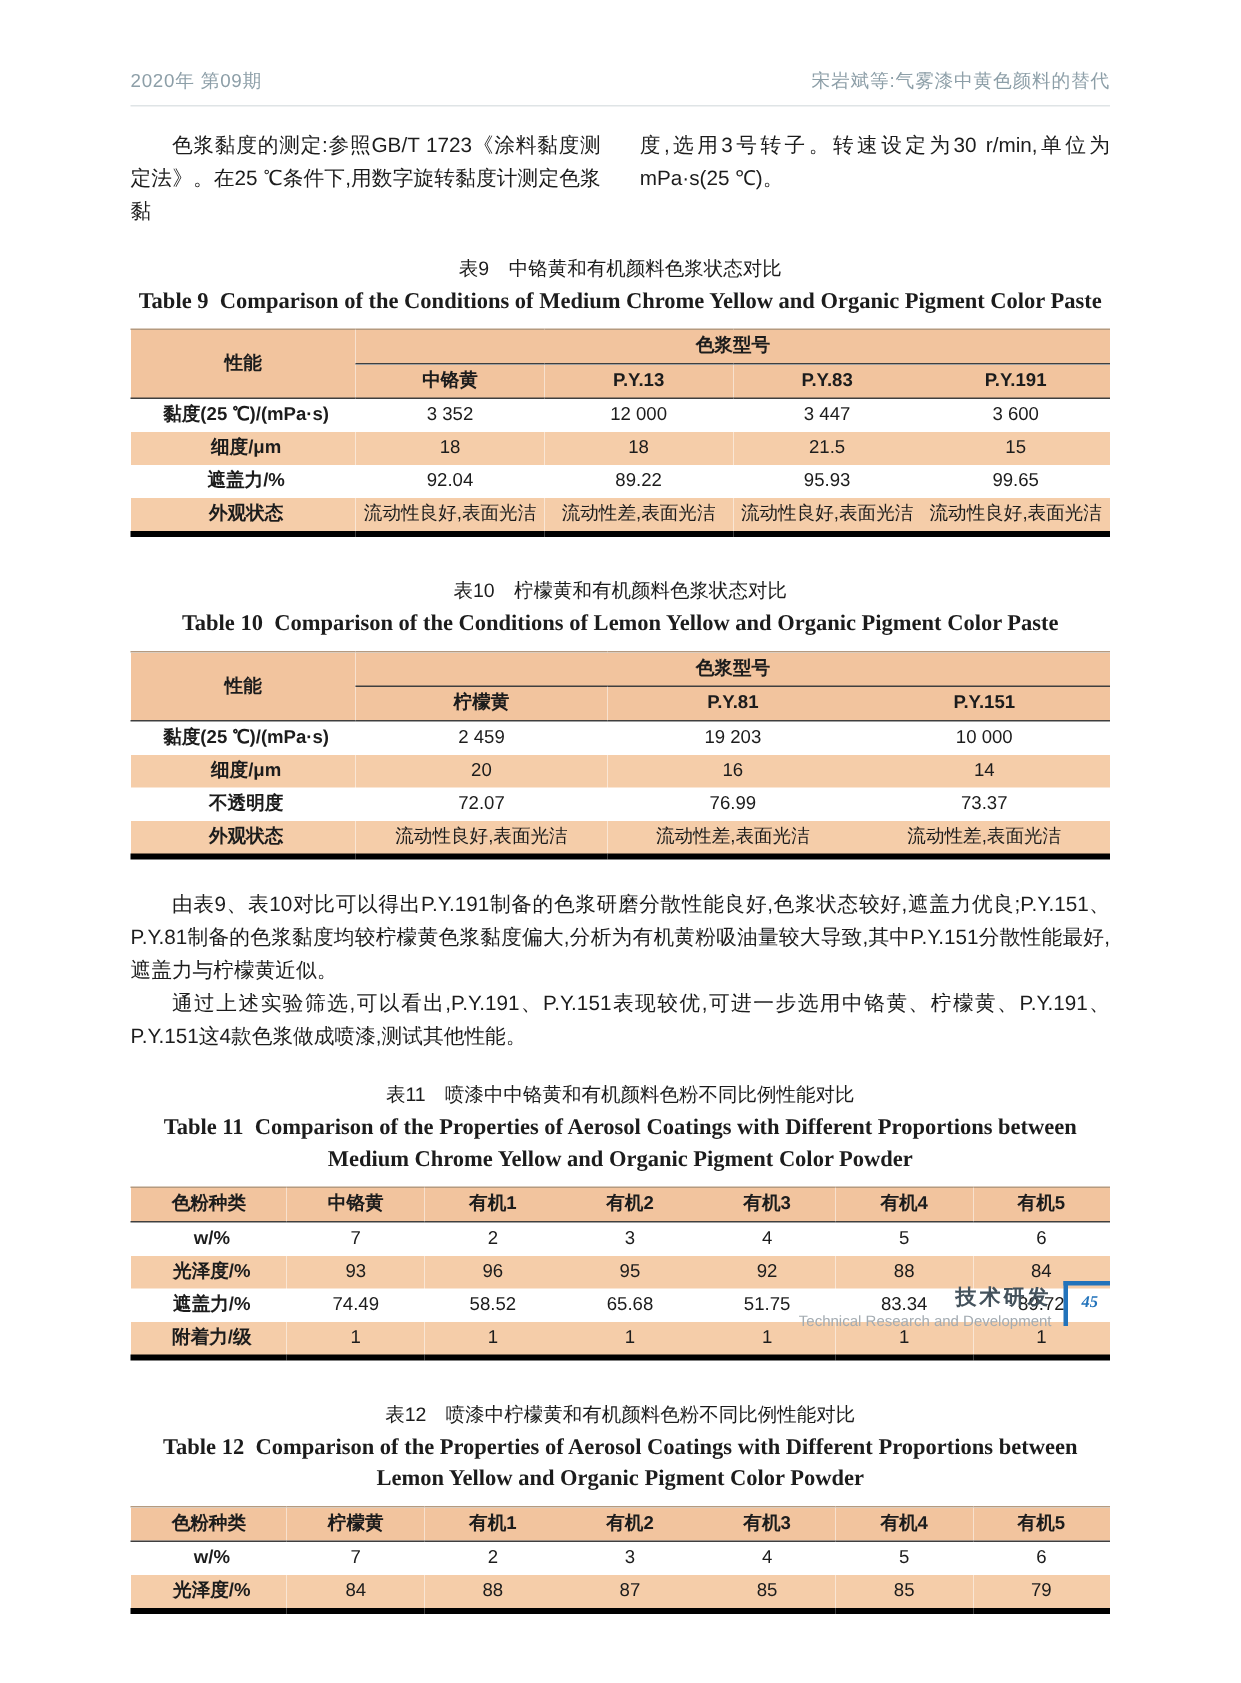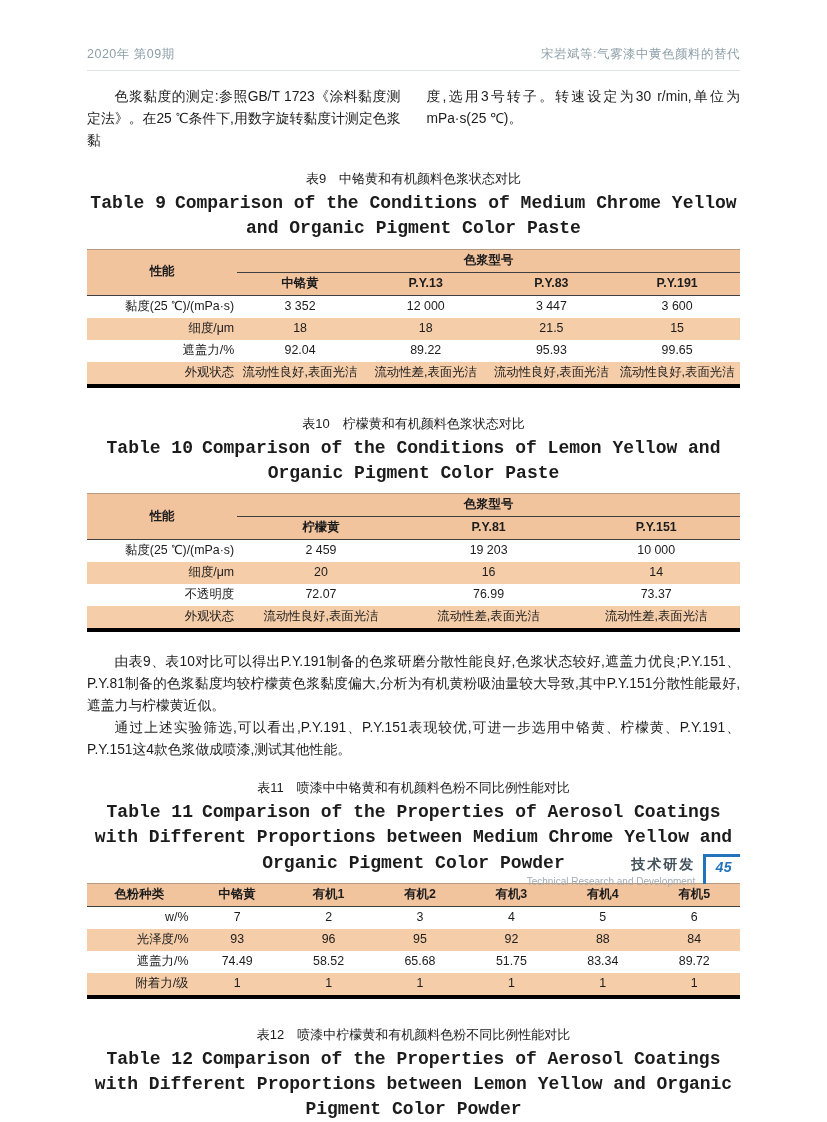--- a/index.html
+++ b/index.html
@@ -12,48 +12,48 @@
              font-size:12.5px;color:#8d9fa8;padding-bottom:7px;
              border-bottom:1px solid #dfe4e6;letter-spacing:.5px;}
   
   .intro{display:flex;gap:26px;margin-top:15px;}
   .intro p{flex:1;margin:0;font-size:13.8px;line-height:1.6;text-align:justify;}
   .indent{text-indent:2em;}
   
   .table-block{margin-top:18px;}
   .table-block.gap-lg{margin-top:27px;}
   .cap-cn{text-align:center;font-weight:400;font-size:13px;margin-bottom:3px;}
-  .cap-en{text-align:center;font-weight:700;font-size:18px;line-height:1.4;
-          font-family:Liberation Mono, monospace;margin-bottom:7px;}
+  .cap-en{text-align:center;font-weight:700;font-size:15px;line-height:1.4;
+          font-family:Liberation Serif, serif;margin-bottom:7px;}
   table{width:100%;border-collapse:collapse;table-layout:fixed;font-size:12.4px;
         border-top:1px solid #b59a7f;border-bottom:4px solid #000000;}
   th,td{padding:1px 3px;text-align:center;height:20px;line-height:1.25;
         font-weight:400;overflow:hidden;white-space:nowrap;}
   thead th{background:var(--table_header_bg);font-weight:700;}
   thead{border-bottom:1px solid #3f3f3f;}
   th.group{border-bottom:1px solid #3f3f3f;}
   tbody tr.alt{background:var(--table_row_alt_bg);}
-  tbody td:first-child{text-align:right;padding-left:7px;}
+  tbody td:first-child{text-align:center;padding-left:7px;font-weight:bold;}
   
   .two-col{display:flex;gap:26px;margin-top:19px;}
   .two-col .col{flex:1;}
   .two-col p{margin:0;font-size:13.8px;line-height:1.6;text-align:justify;}
   .sec-heading{margin:0 0 5px 0;font-size:14.5px;font-weight:700;
                color:var(--section_heading);}
   
   .pg-footer{position:absolute;right:87px;bottom:26px;display:flex;
              align-items:center;}
   .footer-text{text-align:right;padding-top:6px;}
   .footer-cn{font-size:14px;font-weight:700;color:#44525c;letter-spacing:2px;}
   .footer-en{font-size:10px;color:#a3abb1;margin-top:2px;}
   .pageno-box{margin-left:8px;border-top:3px solid var(--footer_accent);
               border-left:3px solid var(--footer_accent);
               padding:1px 8px 8px 9px;}
-  .pageno{font-family:Liberation Mono, monospace;font-style:italic;font-weight:700;
-          font-size:14px;color:var(--footer_accent);}
+  .pageno{font-family:Liberation Serif, serif;font-style:italic;font-weight:700;
+          font-size:11px;color:var(--footer_accent);}
 </style>
 </head>
 <body>
 
 <div class="page">
 
   <div class="pg-header">
     <span>2020年 第09期</span>
     <span>宋岩斌等:气雾漆中黄色颜料的替代</span>
   </div>

